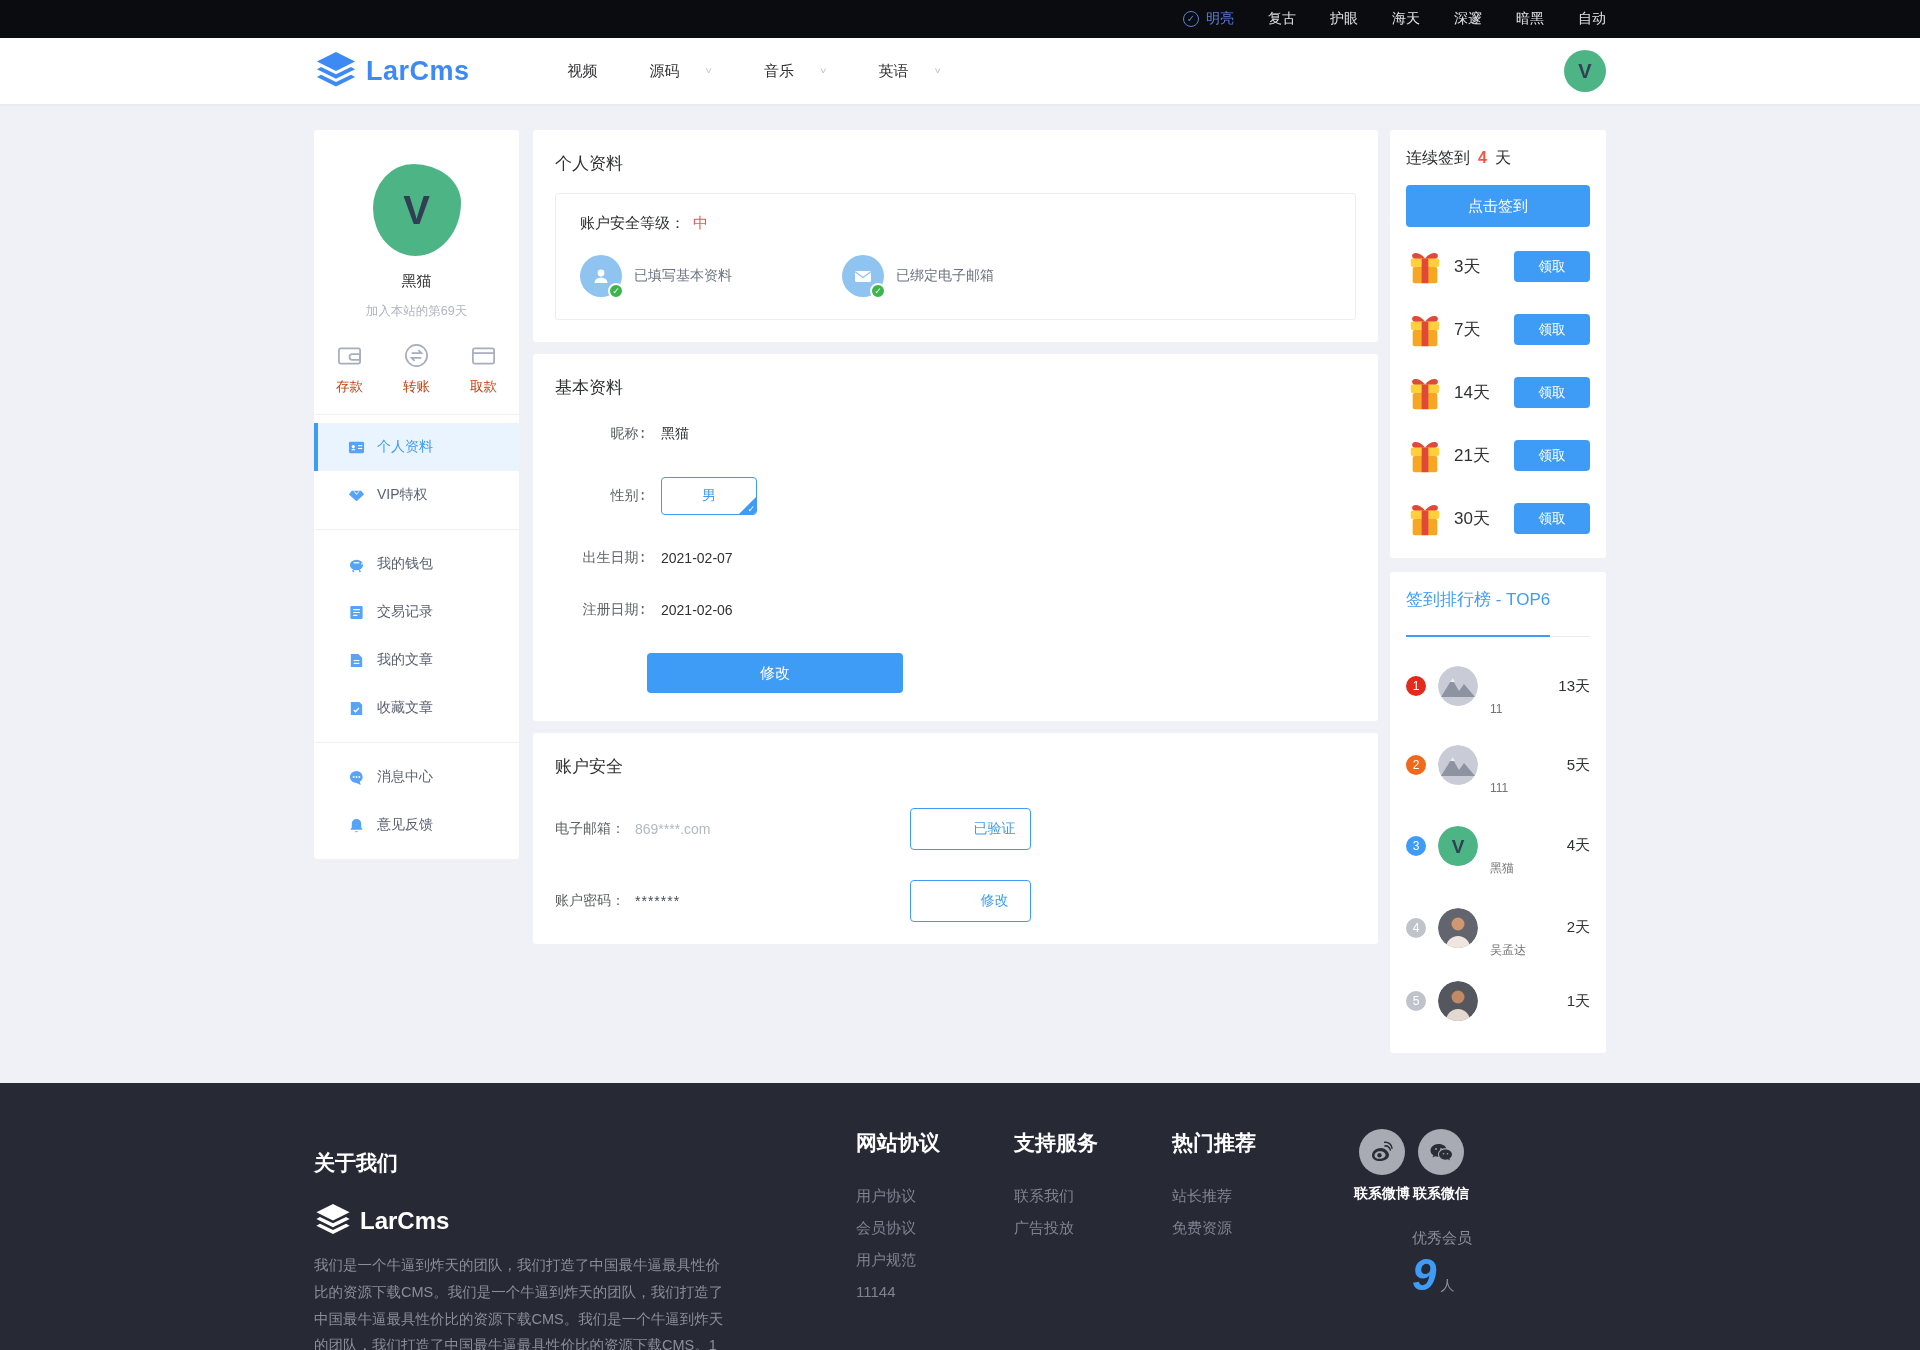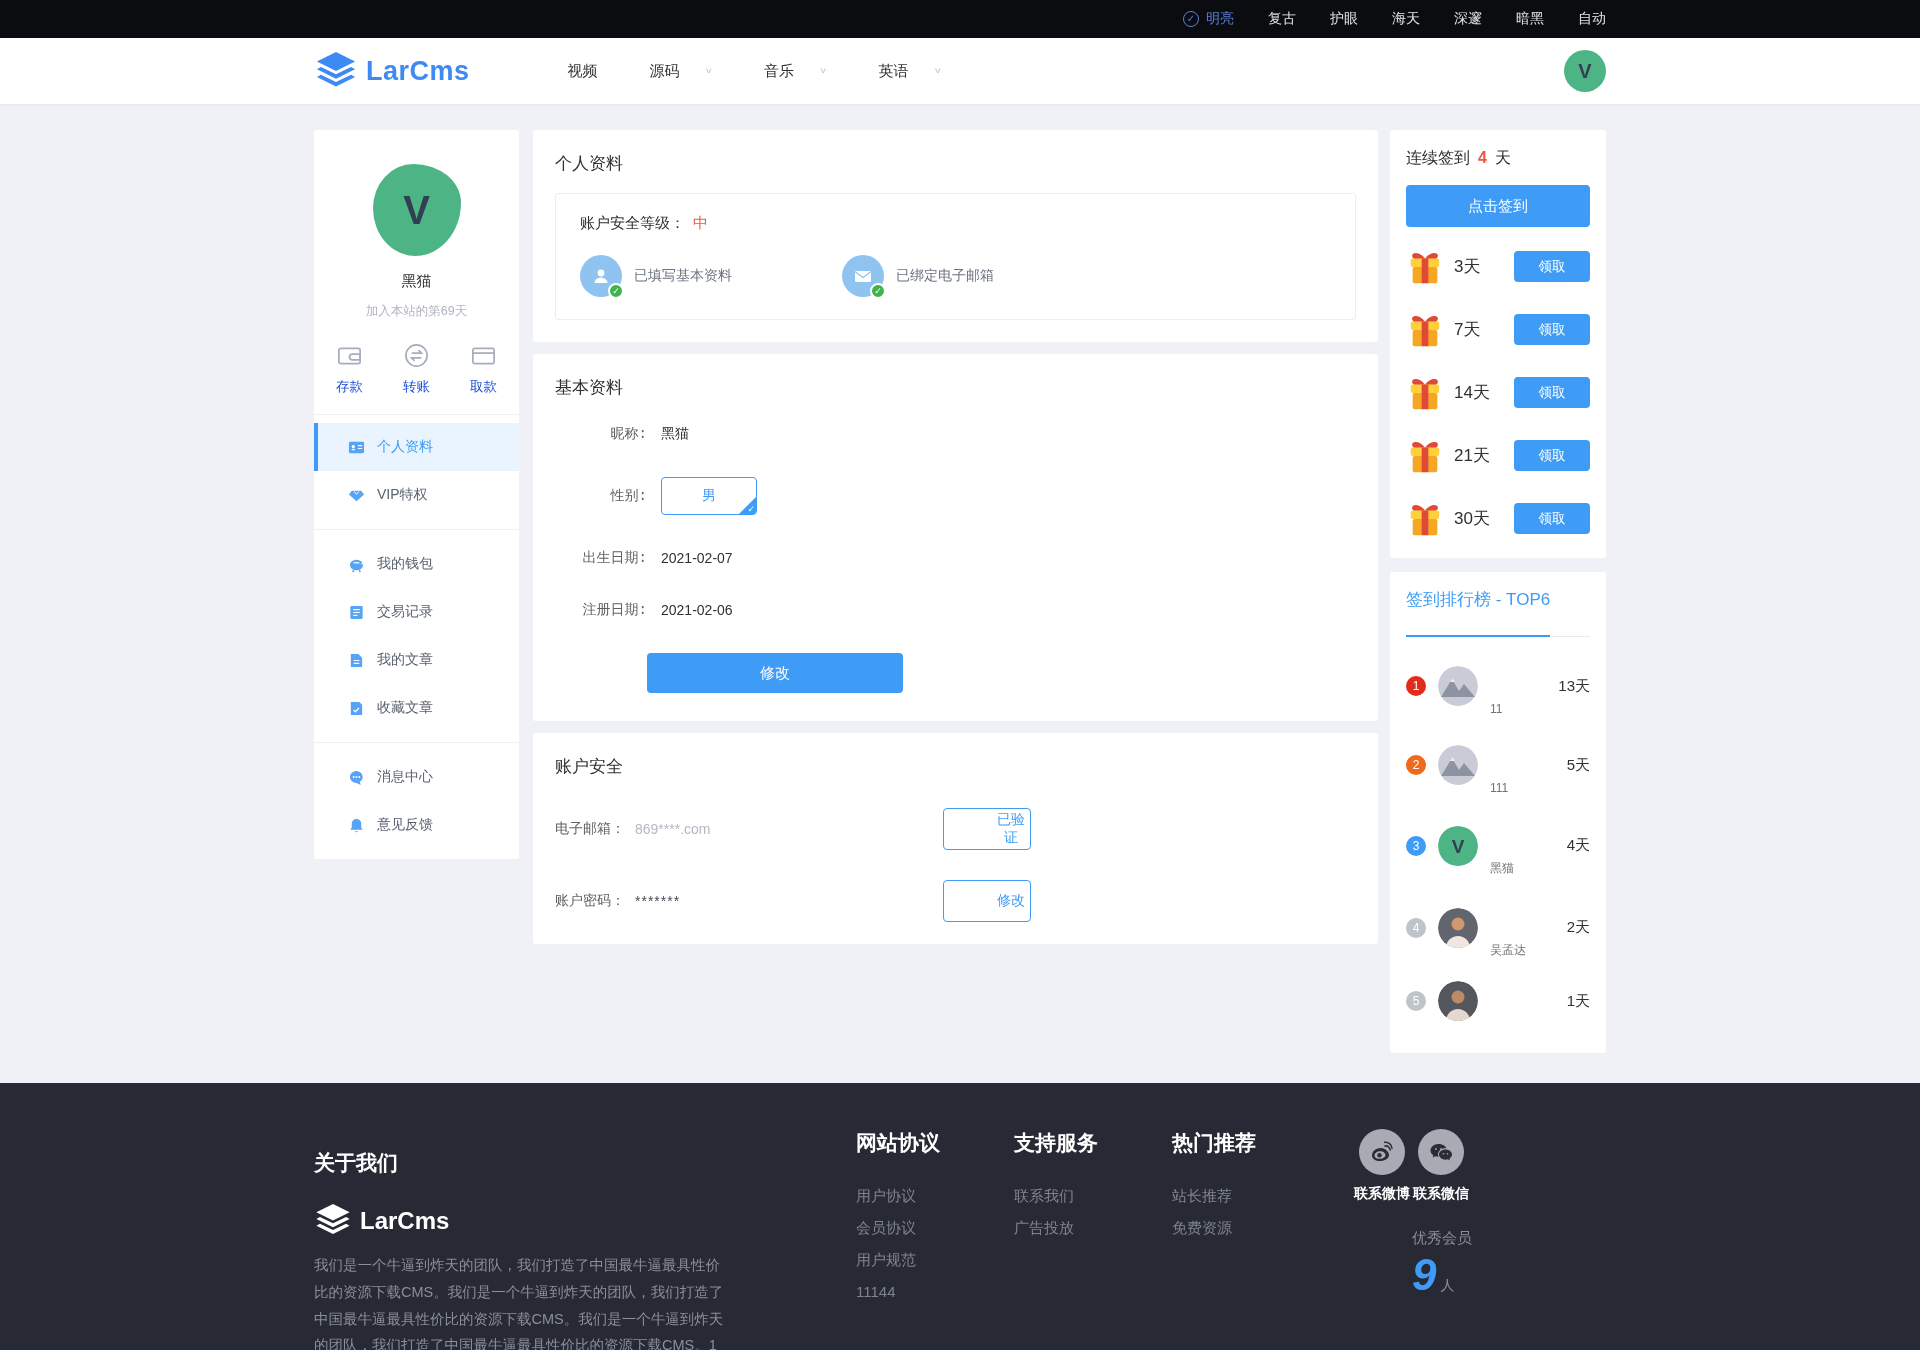--- a/index.html
+++ b/index.html
@@ -32,21 +32,21 @@
   .col-right { width:216px; flex:0 0 216px; margin-left:12px; }
   .card { background:#fff; border-radius:3px; }
 
   
   .profile-card { padding:28px 0 10px; }
   .blob-avatar { width:88px; height:92px; margin:6px auto 0; background:#4db585; border-radius:46% 54% 52% 48% / 48% 42% 58% 52%; display:flex; align-items:center; justify-content:center; color:#323e53; font-size:40px; font-weight:700; }
   .username { text-align:center; font-size:15px; color:#303133; margin-top:16px; }
   .join-days { text-align:center; font-size:12.5px; color:#b0b4bf; margin-top:12px; }
   .quick-actions { display:flex; justify-content:space-between; padding:22px 22px 18px; }
   .qa-item { display:flex; flex-direction:column; align-items:center; gap:9px; cursor:pointer; }
-  .qa-item span { font-size:13.5px; color:#1d4ed8; }
+  .qa-item span { font-size:13.5px; color:#c2410c; }
   .menu { border-top:1px solid #f0f1f5; padding-top:8px; }
   .menu-item { display:flex; align-items:center; gap:12px; height:48px; padding:0 0 0 30px; font-size:14px; color:#556; border-left:4px solid transparent; cursor:pointer; }
   .menu-item .mi-label { color:#5a6170; }
   .menu-item.active { background:#eaf4fe; border-left-color:#3e9cf6; }
   .menu-item.active .mi-label { color:#3e9cf6; }
   .menu-divider { border-top:1px solid #f0f1f5; margin:10px 0; }
 
   
   .panel { padding:22px; margin-bottom:12px; }
   .panel-title { font-size:17px; color:#303133; font-weight:500; }
@@ -66,21 +66,21 @@
   .form-value { margin-left:14px; font-size:14px; color:#303133; }
   .gender-box { position:relative; margin-left:14px; width:96px; height:38px; border:1px solid #3e9cf6; border-radius:4px; color:#3e9cf6; font-size:14px; display:flex; align-items:center; justify-content:center; cursor:pointer; overflow:hidden; }
   .gender-box::after { content:""; position:absolute; right:0; bottom:0; border-left:17px solid transparent; border-bottom:17px solid #3e9cf6; }
   .gender-check { position:absolute; right:1px; bottom:0; z-index:1; color:#fff; font-size:9px; }
   .btn-primary { display:block; width:256px; height:40px; margin:10px 0 6px 92px; background:#3e9cf6; color:#fff; border:none; border-radius:4px; font-size:15px; cursor:pointer; font-family:inherit; }
 
   .sec-row { display:flex; align-items:center; width:476px; margin-top:30px; }
   .sec-row-label { font-size:14px; color:#606266; }
   .sec-row-value { margin-left:10px; font-size:14px; color:#b3b8c2; }
   .sec-row-value.dark { color:#474b55; letter-spacing:1px; }
-  .btn-outline { margin-left:auto; width:88px; height:42px; background:#fff; border:1px solid #3e9cf6; color:#3e9cf6; border-radius:4px; font-size:14px; cursor:pointer; font-family:inherit;padding-left:48px; }
+  .btn-outline { margin-left:auto; width:121px; height:42px; background:#fff; border:1px solid #3e9cf6; color:#3e9cf6; border-radius:4px; font-size:14px; cursor:pointer; font-family:inherit;padding-left:48px; }
 
   
   .signin-card { padding:18px 16px 8px; }
   .streak { font-size:16px; color:#303133; display:flex; align-items:baseline; gap:8px; }
   .streak .num { color:#f25643; font-weight:700; }
   .btn-signin { display:block; width:100%; height:42px; margin:16px 0 8px; background:#3e9cf6; color:#fff; border:none; border-radius:4px; font-size:15px; cursor:pointer; font-family:inherit; }
   .reward-row { display:flex; align-items:center; height:63px; }
   .reward-days { font-size:17px; color:#303133; margin-left:10px; }
   .btn-claim { margin-left:auto; width:76px; height:31px; background:#3e9cf6; color:#fff; border:none; border-radius:4px; font-size:13.5px; cursor:pointer; font-family:inherit; }
 

